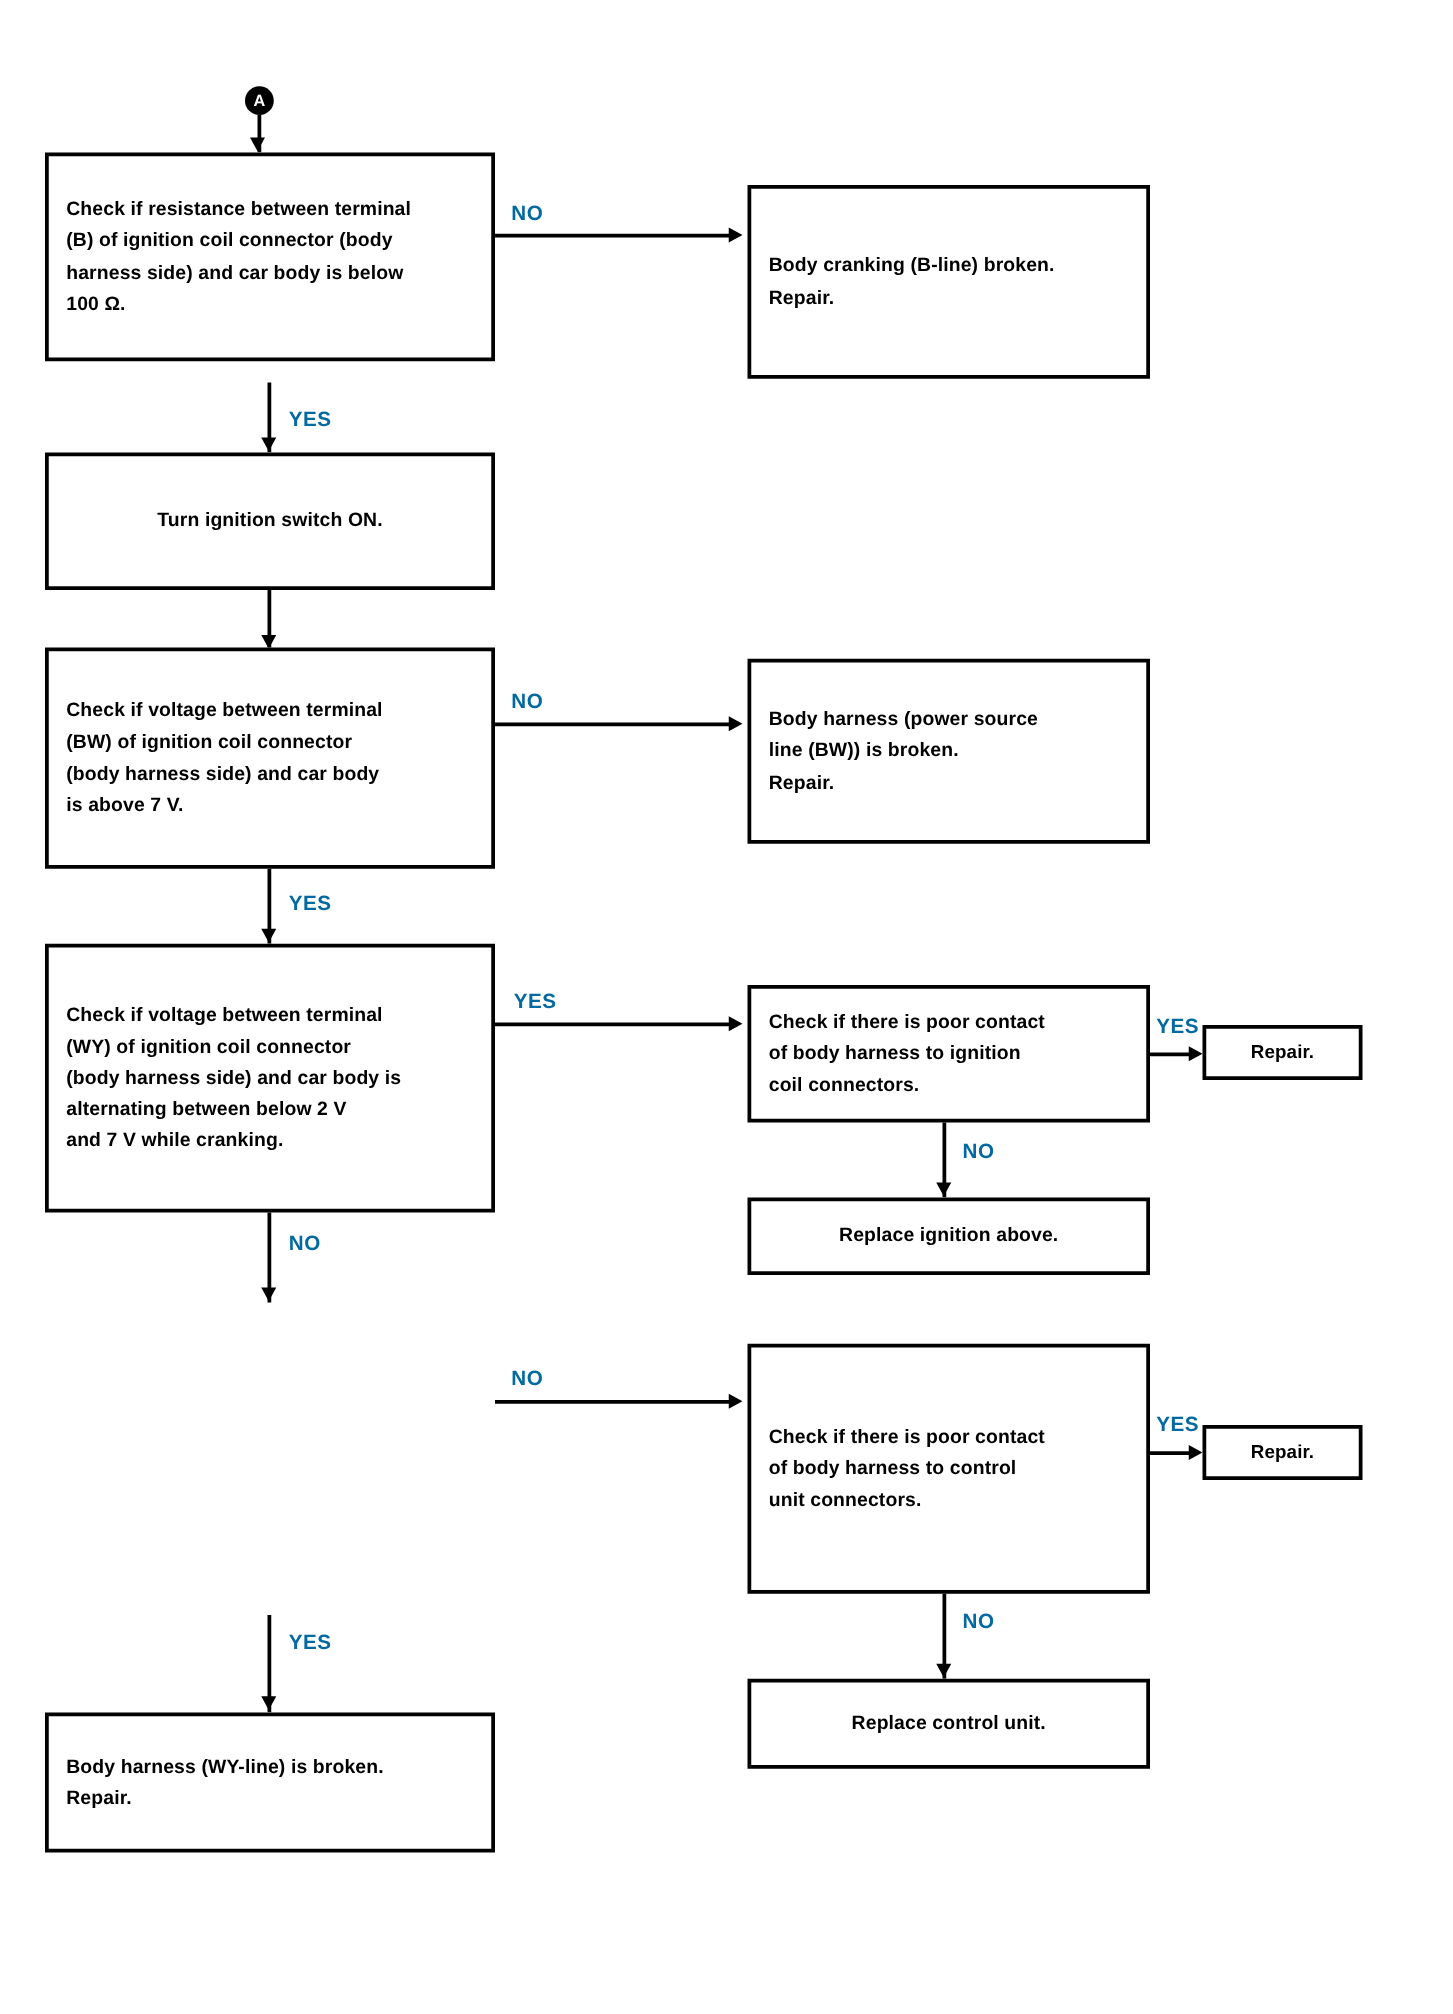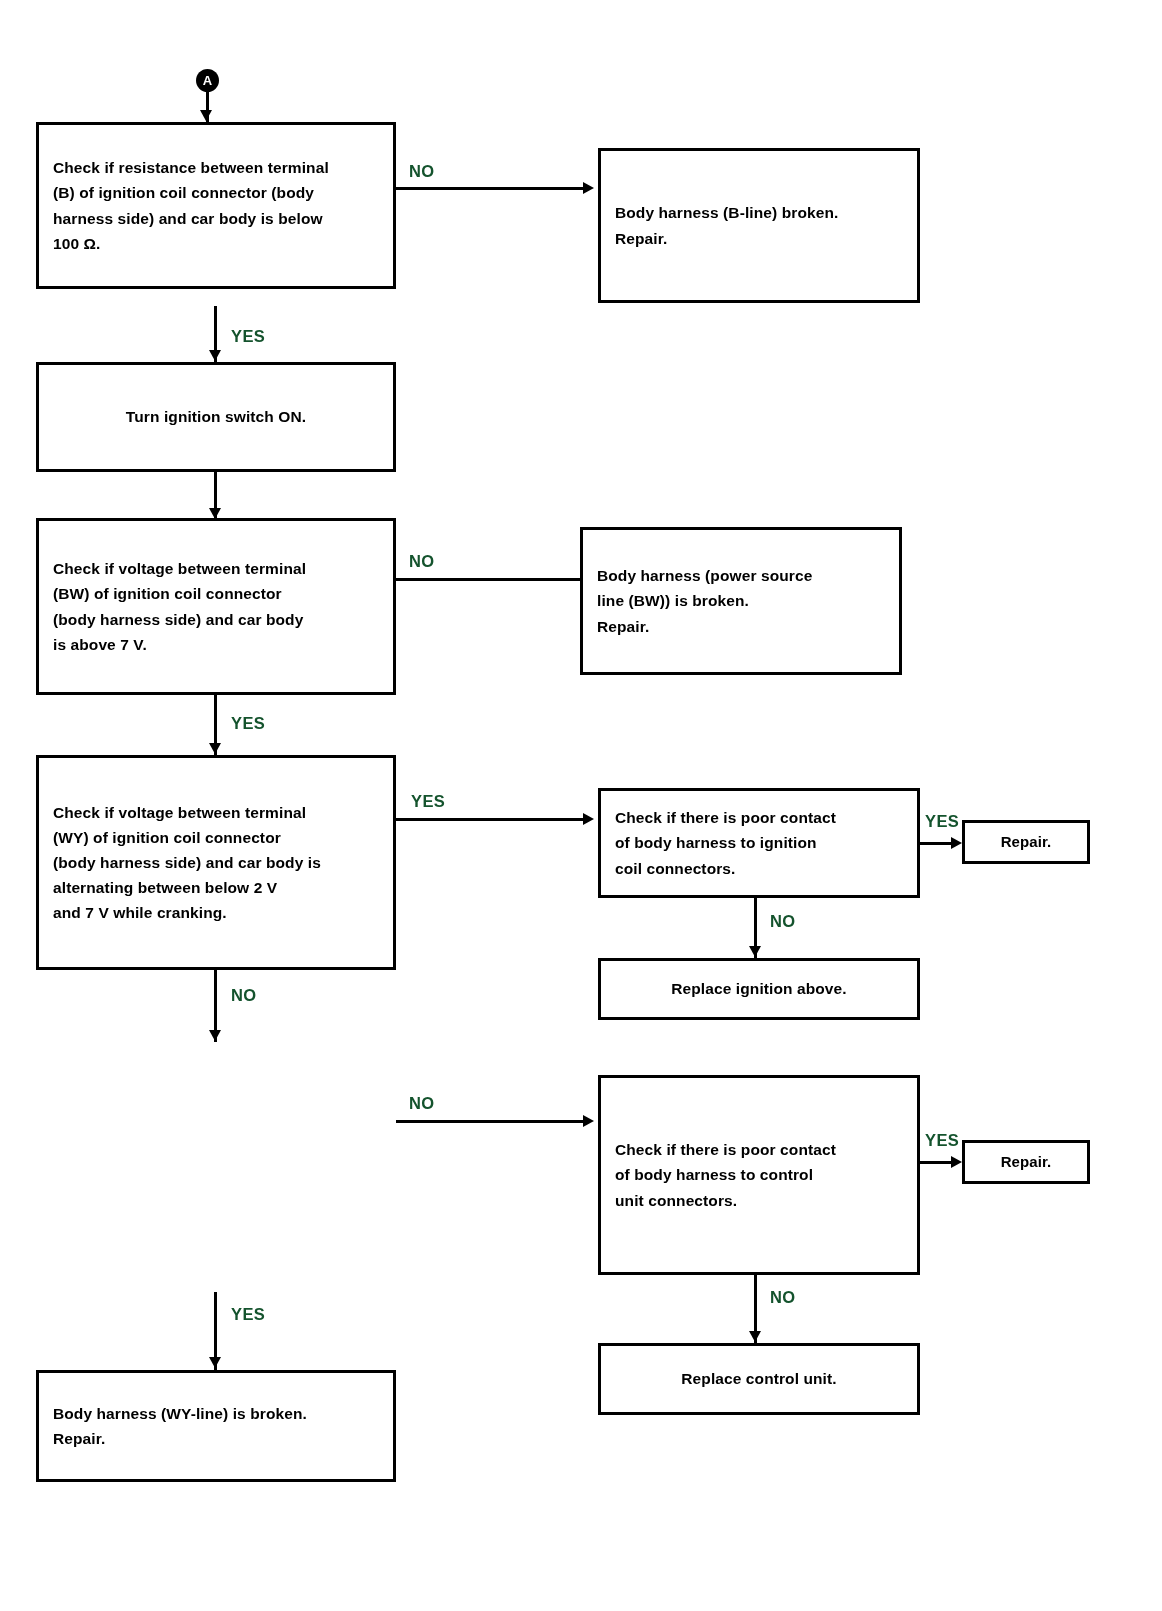--- a/index.html
+++ b/index.html
@@ -64,21 +64,21 @@
     position: absolute;
     width: 0; height: 0;
     border-top: 6px solid transparent;
     border-bottom: 6px solid transparent;
     border-left: 11px solid #000000;
   }
   .edge-label {
     position: absolute;
     font-size: 16.5px;
     font-weight: bold;
-    color: #14532d;
+    color: #0369a1;
     letter-spacing: 0.4px;
     white-space: nowrap;
   }
   .connector-circle {
     position: absolute;
     width: 23px;
     height: 23px;
     border-radius: 50%;
     background: #000000;
     color: #ffffff;
@@ -106,21 +106,21 @@
 (B) of ignition coil connector (body
 harness side) and car body is below
 100 Ω.</div>
   </div>
 
   <div class="hline" style="left:396px; top:187px; width:192px;"></div>
   <div class="arrow-right" style="left:583px; top:182px;"></div>
   <div class="edge-label" style="left:409px; top:162px;">NO</div>
 
   <div class="box" style="left:598px; top:148px; width:322px; height:155px;">
-    <div class="txt">Body harness (B-line) broken.
+    <div class="txt">Body cranking (B-line) broken.
 Repair.</div>
   </div>
 
   <div class="vline" style="left:214px; top:306px; height:56px;"></div>
   <div class="arrow-down" style="left:209px; top:350px;"></div>
   <div class="edge-label" style="left:231px; top:327px;">YES</div>
 
   <div class="box center" style="left:36px; top:362px; width:360px; height:110px;">
     <div class="txt">Turn ignition switch ON.</div>
   </div>
@@ -132,21 +132,21 @@
     <div class="txt">Check if voltage between terminal
 (BW) of ignition coil connector
 (body harness side) and car body
 is above 7 V.</div>
   </div>
 
   <div class="hline" style="left:396px; top:578px; width:192px;"></div>
   <div class="arrow-right" style="left:583px; top:573px;"></div>
   <div class="edge-label" style="left:409px; top:552px;">NO</div>
 
-  <div class="box" style="left:580px; top:527px; width:322px; height:148px;">
+  <div class="box" style="left:598px; top:527px; width:322px; height:148px;">
     <div class="txt">Body harness (power source
 line (BW)) is broken.
 Repair.</div>
   </div>
 
   <div class="vline" style="left:214px; top:695px; height:60px;"></div>
   <div class="arrow-down" style="left:209px; top:743px;"></div>
   <div class="edge-label" style="left:231px; top:714px;">YES</div>
 
   <div class="box" style="left:36px; top:755px; width:360px; height:215px;">

